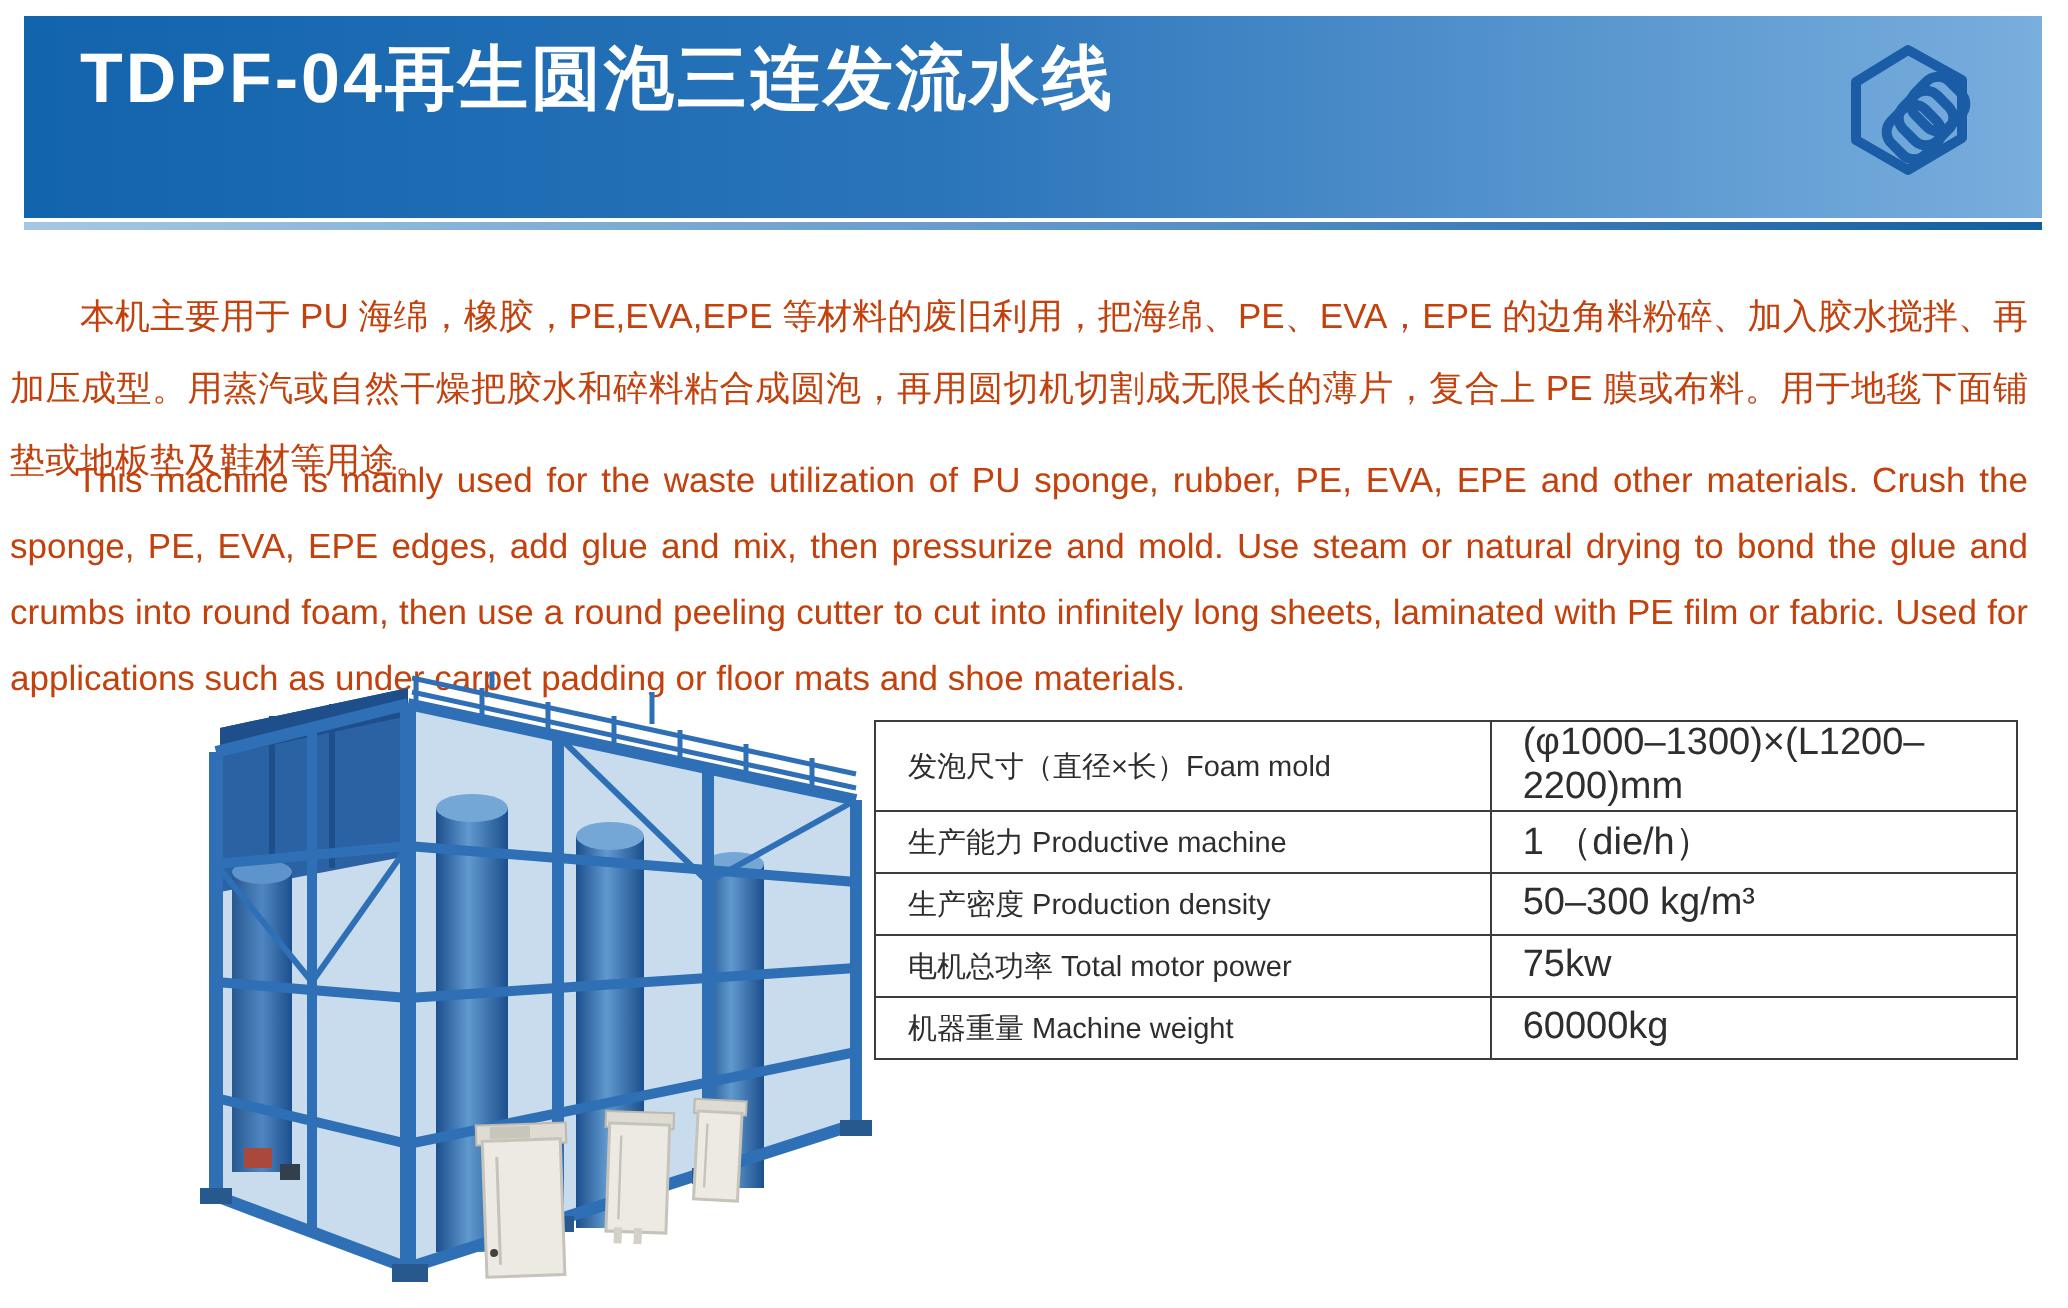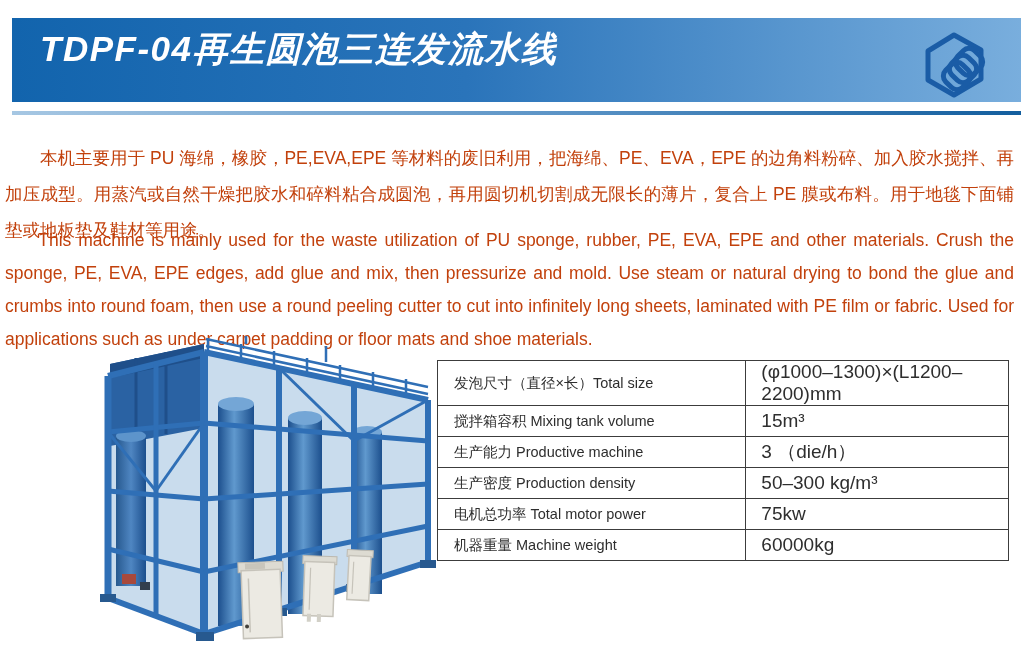--- a/index.html
+++ b/index.html
@@ -3,24 +3,23 @@
 <meta charset="utf-8">
 <style>
   * { margin:0; padding:0; box-sizing:border-box; }
   html,body { background:#ffffff; }
   .page {
     position:relative; width:1034px; height:654px; background:#ffffff;
     font-family:"Liberation Sans","DejaVu Sans",sans-serif; overflow:hidden;
   }
   
   .banner {
-    position:absolute; left:12px; top:18px; width:1009px; height:84px;
+    position:absolute; left:12px; top:8px; width:1009px; height:101px;
     background:linear-gradient(90deg,#1264ad 0%,#2a74ba 45%,#79aedd 100%);
     color:#ffffff;
-    font-style:italic;
   }
   .banner-title-zh {
     position:absolute; left:28px; top:8px; font-size:35px; font-weight:bold;
     letter-spacing:1.5px; white-space:nowrap;
   }
   .banner-title-en {
     position:absolute; left:28px; top:58px; font-size:21px; font-weight:bold;
     letter-spacing:0.2px; white-space:nowrap;
   }
   .banner-logo { position:absolute; right:30px; top:13px; width:70px; height:70px; }
@@ -171,30 +170,26 @@
         <rect x="250" y="214" width="26" height="7" fill="#dddbd2" stroke="#bcb9b0" stroke-width="1"></rect>
         <rect x="252" y="220" width="22" height="44" fill="#eceae3" stroke="#c6c3ba" stroke-width="1.5"></rect>
         <line x1="257" y1="226" x2="257" y2="258" stroke="#c6c3ba" stroke-width="1.2"></line>
       </g>
     </svg>
   </div>
 
   <table class="spec-table">
     <tbody>
       <tr>
-        <td class="cell-label">发泡尺寸（直径×长）Total size</td>
+        <td class="cell-label">发泡尺寸（直径×长）Foam mold</td>
         <td class="cell-value">(φ1000–1300)×(L1200–2200)mm</td>
       </tr>
       <tr>
-        <td class="cell-label">搅拌箱容积 Mixing tank volume</td>
-        <td class="cell-value">15m³</td>
-      </tr>
-      <tr>
         <td class="cell-label">生产能力 Productive machine</td>
-        <td class="cell-value">3 （die/h）</td>
+        <td class="cell-value">1 （die/h）</td>
       </tr>
       <tr>
         <td class="cell-label">生产密度 Production density</td>
         <td class="cell-value">50–300 kg/m³</td>
       </tr>
       <tr>
         <td class="cell-label">电机总功率 Total motor power</td>
         <td class="cell-value">75kw</td>
       </tr>
       <tr>

